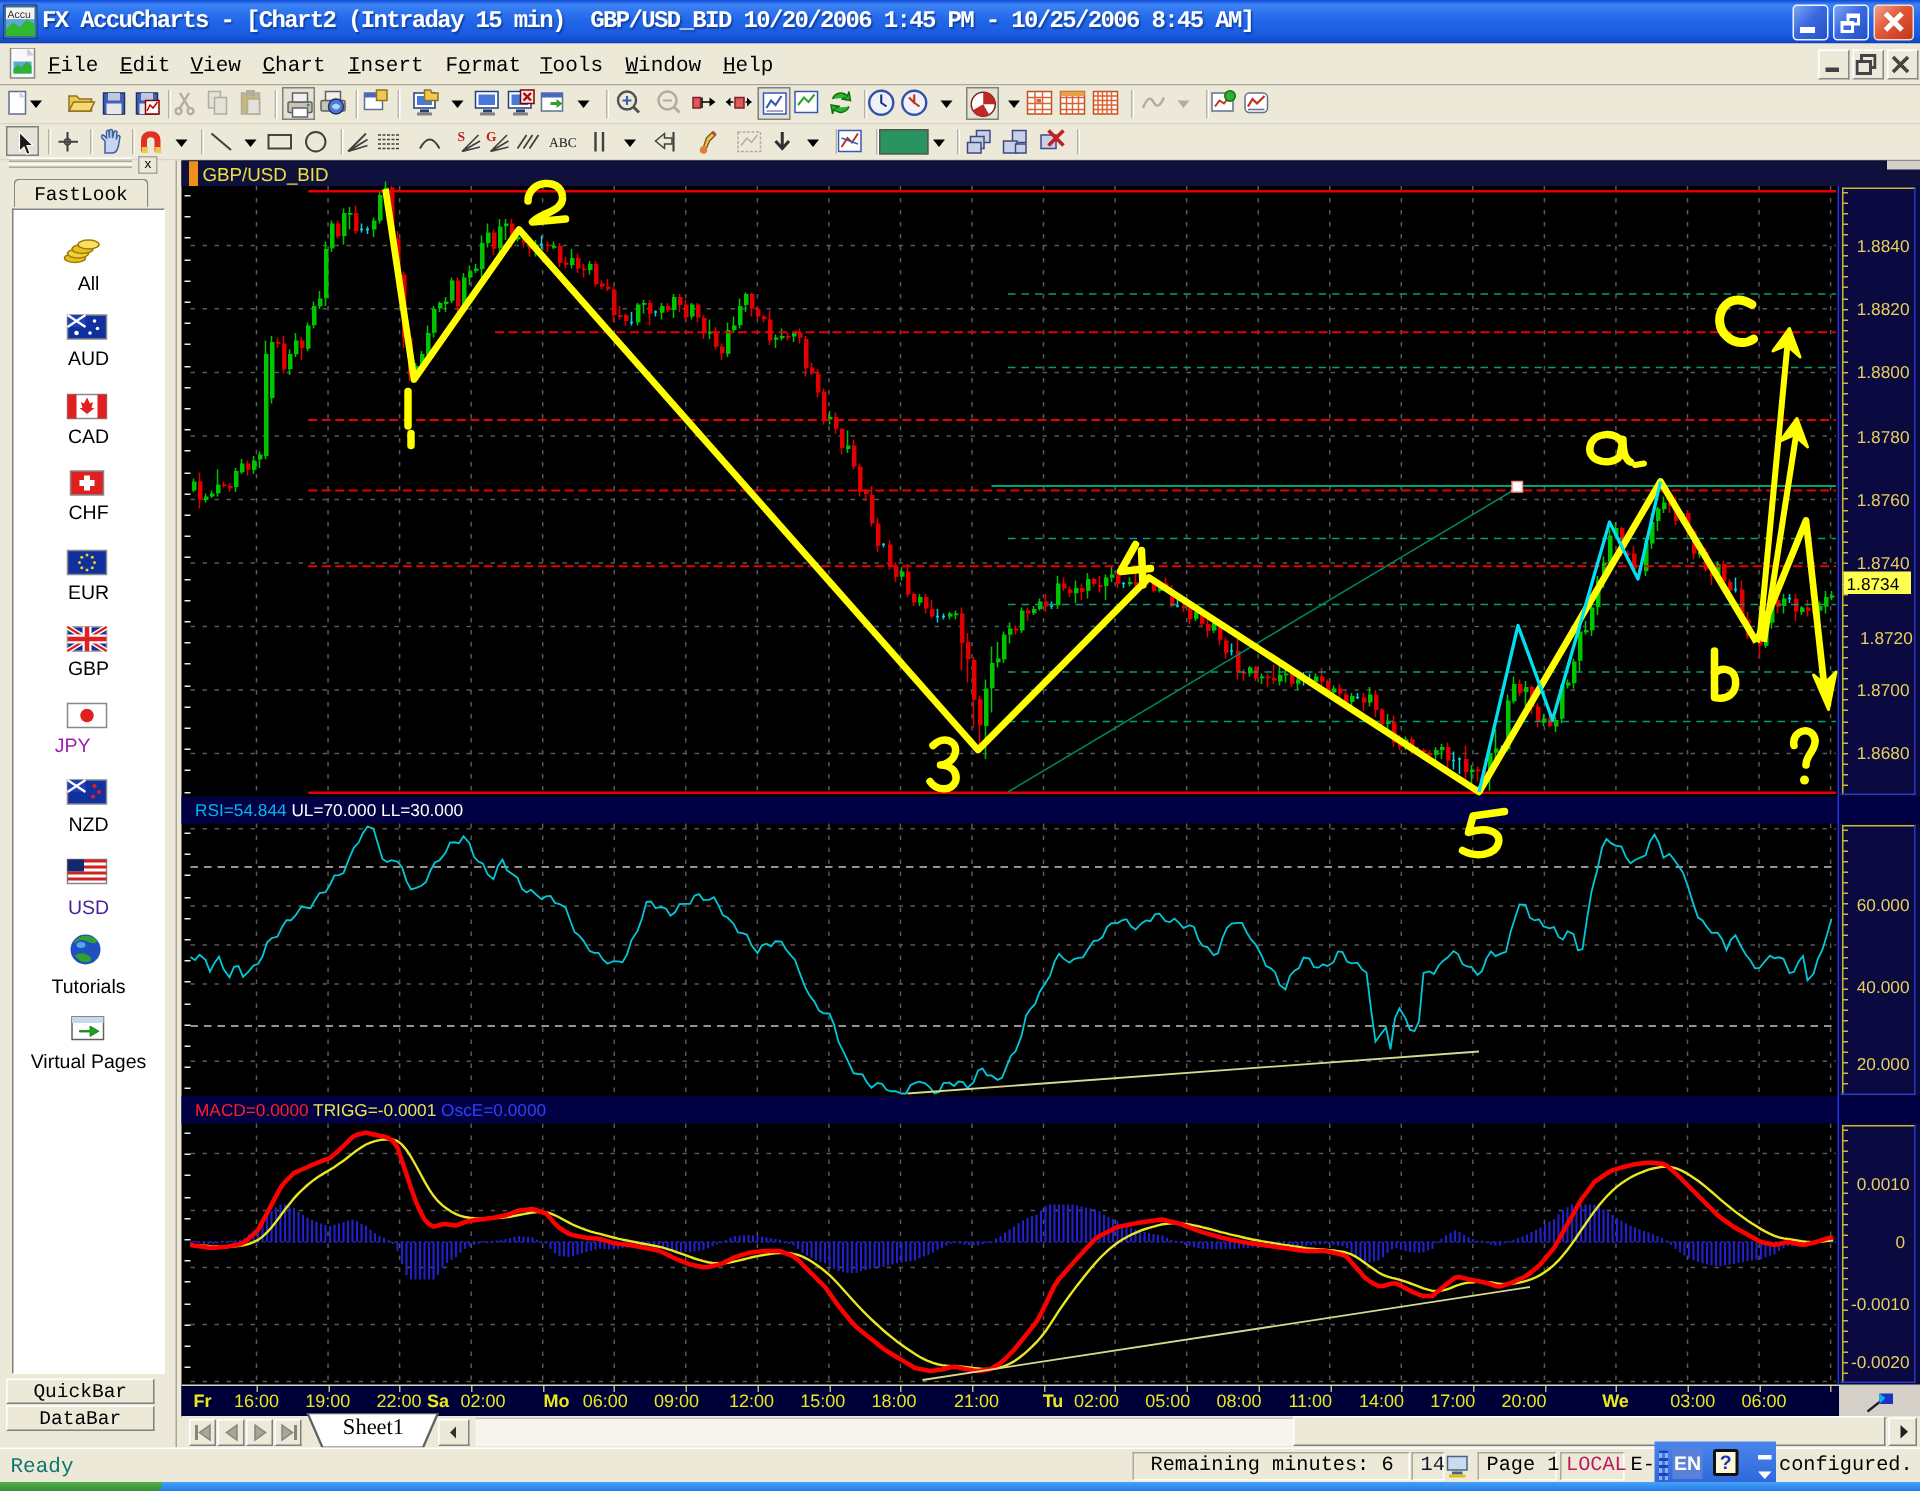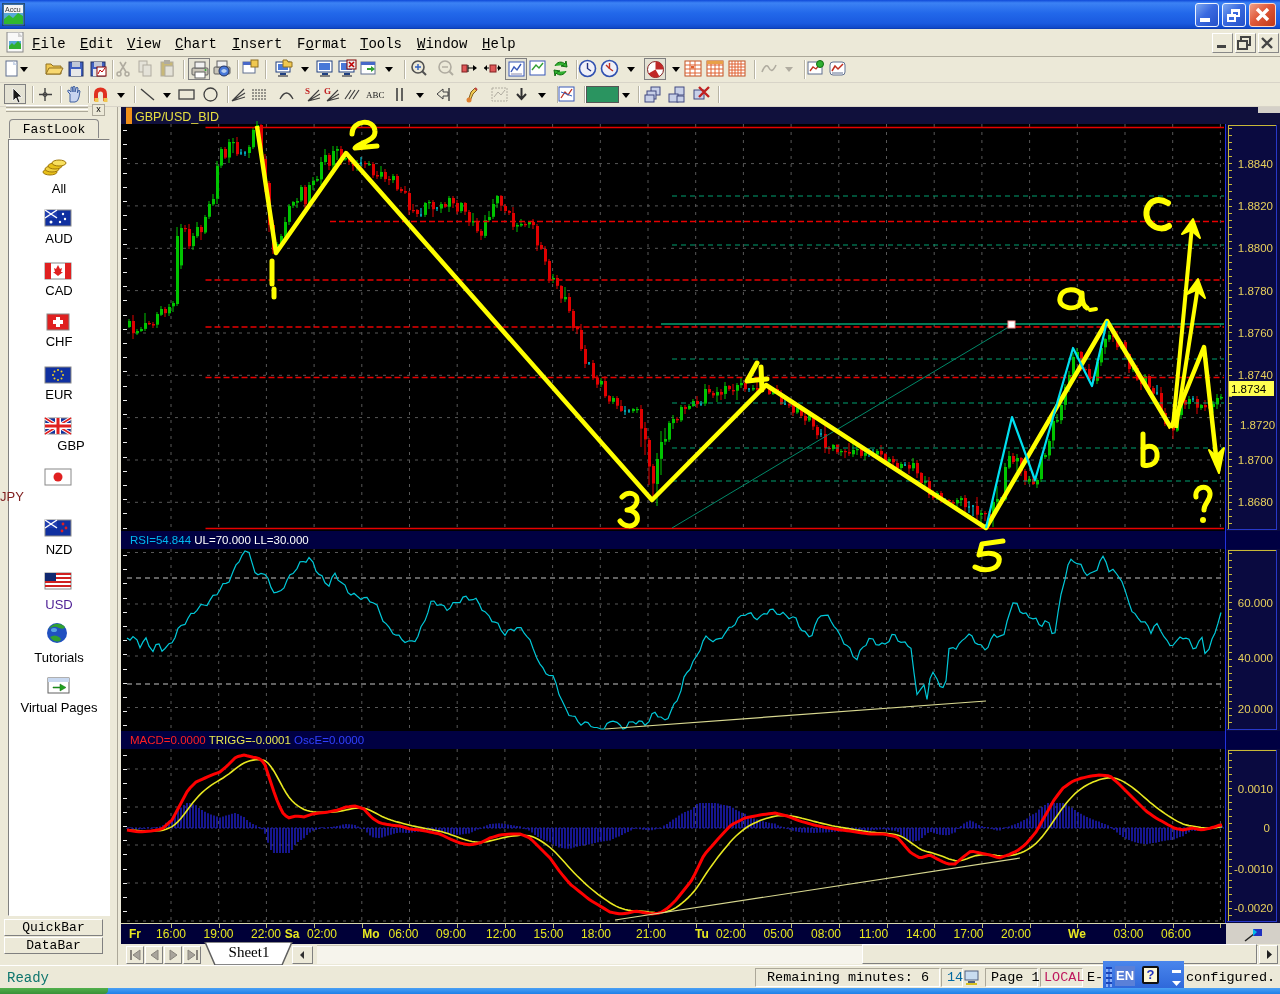--- a/index.html
+++ b/index.html
@@ -8,20 +8,21 @@
 </style></head><body>
 <div class="abs" style="left:0;top:0;width:1280px;height:994px">
 <div class="abs" style="left:0;top:0;width:1280px;height:29px;background:linear-gradient(180deg,#0f49d8 0%,#3c82f4 10%,#2268ea 45%,#1a5ae0 80%,#1048c8 96%,#0a38a8 100%)">
 <svg class="abs" style="left:2px;top:3px" width="23" height="23">
         <rect x="0" y="0" width="23" height="23" rx="2" fill="#3a6ea5" stroke="#183858"></rect>
         <rect x="2" y="2" width="19" height="8" fill="#f4f4f4"></rect>
         <text x="3" y="9" font-size="7" fill="#333" font-family="Liberation Sans,sans-serif">Accu</text>
         <rect x="2" y="10" width="19" height="11" fill="#58a8d8"></rect>
         <path d="M2,21 L2,16 L7,12 L11,15 L16,10 L21,13 L21,21 Z" fill="#30b830"></path>
       </svg>
+<div class="abs mono" style="left:28px;top:5px;font-size:16px;letter-spacing:-1.1px;font-weight:bold;color:#fff;white-space:pre;text-shadow:1px 1px 1px #1040a0">FX AccuCharts - [Chart2 (Intraday 15 min)  GBP/USD_BID 10/20/2006 1:45 PM - 10/25/2006 8:45 AM]</div>
 <div class="abs" style="left:1195px;top:3px;width:24px;height:24px;border-radius:3px;border:1px solid #eef4ff;background:linear-gradient(135deg,#7da8f0,#3a6ae0 45%,#2350c8)">
         <div class="abs" style="left:4px;bottom:4px;width:10px;height:4px;background:#fff"></div>
       </div>
 <div class="abs" style="left:1222px;top:3px;width:24px;height:24px;border-radius:3px;border:1px solid #eef4ff;background:linear-gradient(135deg,#7da8f0,#3a6ae0 45%,#2350c8)">
         <div class="abs" style="left:8px;top:5px;width:9px;height:8px;border:2px solid #fff;border-top-width:3px"></div>
         <div class="abs" style="left:4px;top:10px;width:9px;height:8px;border:2px solid #fff;border-top-width:3px;background:#3a6ae0"></div>
       </div>
 <div class="abs" style="left:1249px;top:3px;width:27px;height:24px;border-radius:3px;border:1px solid #ffd8c8;background:linear-gradient(135deg,#f0a088,#e05838 45%,#c03818)">
 <svg width="25" height="22" style="position:absolute;left:0;top:0">
           <path d="M7,5 L18,16 M18,5 L7,16" stroke="#fff" stroke-width="3.4"></path>
@@ -432,22 +433,22 @@
       <svg class="abs" style="left:47px;top:570px" width="24" height="18">
         <rect x="1" y="1" width="21" height="15" fill="#fff" stroke="#606060"></rect>
         <rect x="1" y="1" width="21" height="4" fill="#c8d8f0"></rect>
         <path d="M6,10 L13,10 L13,7 L19,10.5 L13,14 L13,11 L6,11 Z" fill="#20a020" stroke="#107010" stroke-width="0.5"></path>
       </svg>
       <div class="abs" style="left:0;top:74px;width:118px;text-align:center;font-size:13px;color:#000">All</div>
       <div class="abs" style="left:0;top:124px;width:118px;text-align:center;font-size:13px;color:#000">AUD</div>
       <div class="abs" style="left:0;top:176px;width:118px;text-align:center;font-size:13px;color:#000">CAD</div>
       <div class="abs" style="left:0;top:227px;width:118px;text-align:center;font-size:13px;color:#000">CHF</div>
       <div class="abs" style="left:0;top:280px;width:118px;text-align:center;font-size:13px;color:#000">EUR</div>
-      <div class="abs" style="left:12px;top:331px;width:118px;text-align:center;font-size:13px;color:#000">GBP</div>
-      <div class="abs" style="left:0;top:382px;width:97px;text-align:left;font-size:13px;color:#7f1d1d">JPY</div>
+      <div class="abs" style="left:0;top:331px;width:118px;text-align:center;font-size:13px;color:#000">GBP</div>
+      <div class="abs" style="left:0;top:382px;width:97px;text-align:center;font-size:13px;color:#a21caf">JPY</div>
       <div class="abs" style="left:0;top:435px;width:118px;text-align:center;font-size:13px;color:#000">NZD</div>
       <div class="abs" style="left:0;top:490px;width:118px;text-align:center;font-size:13px;color:#4c1d95">USD</div>
       <div class="abs" style="left:0;top:543px;width:118px;text-align:center;font-size:13px;color:#000">Tutorials</div>
       <div class="abs" style="left:0;top:593px;width:118px;text-align:center;font-size:13px;color:#000">Virtual Pages</div>
       <div class="abs mono" style="left:4px;top:812px;width:99px;height:17px;background:#ece9d8;border:1px solid #fff;border-right-color:#808080;border-bottom-color:#808080;text-align:center;font-size:13px;color:#000">QuickBar</div>
       <div class="abs mono" style="left:4px;top:830px;width:99px;height:17px;background:#ece9d8;border:1px solid #fff;border-right-color:#808080;border-bottom-color:#808080;text-align:center;font-size:13px;color:#000">DataBar</div>
     </div>
     <svg width="1280" height="994" viewBox="0 0 1280 994" style="position:absolute;left:0;top:0">
       <rect x="121" y="107" width="1159" height="838" fill="#000000"></rect>
       <rect x="121" y="107" width="1159" height="17" fill="#10103c"></rect>
@@ -1780,21 +1781,21 @@
       <div class="abs" style="left:741px;top:0px;width:395px;height:20px;background:#ece9d8;border:1px solid #fff;border-right-color:#808080;border-bottom-color:#808080"></div>
       <div class="abs" style="left:1138px;top:1px;width:19px;height:19px;background:#ece9d8;border:1px solid #fff;border-right-color:#808080;border-bottom-color:#808080"><svg width="17" height="17">
           <path d="M7,4 L12,8.5 L7,13" fill="#202020"></path>
         </svg></div>
     </div>
     <div class="abs" style="left:0;top:965px;width:1280px;height:23px;background:#ece9d8;border-top:1px solid #fff">
       <div class="abs mono" style="left:7px;top:4px;font-size:14px;color:#0f766e">Ready</div>
       <div class="abs" style="left:755px;top:2px;width:185px;height:19px;border:1px solid #aca899;border-bottom-color:#fff;border-right-color:#fff"></div>
       <div class="abs mono" style="left:767px;top:4px;font-size:13.5px;color:#000">Remaining minutes: 6</div>
       <div class="abs" style="left:941px;top:2px;width:22px;height:19px;border:1px solid #aca899;border-bottom-color:#fff;border-right-color:#fff"></div>
-      <div class="abs mono" style="left:947px;top:4px;font-size:13.5px;color:#0369a1">14</div>
+      <div class="abs mono" style="left:947px;top:4px;font-size:13.5px;color:#0f172a">14</div>
       <svg class="abs" style="left:963px;top:3px" width="18" height="17">
         <rect x="2" y="2" width="13" height="9" fill="#c8dcf0" stroke="#506080"></rect>
         <rect x="5" y="12" width="7" height="2" fill="#506080"></rect>
         <rect x="3" y="14" width="11" height="2" fill="#d8c020"></rect>
       </svg>
       <div class="abs" style="left:985px;top:2px;width:53px;height:19px;border:1px solid #aca899;border-bottom-color:#fff;border-right-color:#fff"></div>
       <div class="abs mono" style="left:991px;top:4px;font-size:13.5px;color:#000">Page 1</div>
       <div class="abs" style="left:1040px;top:2px;width:43px;height:19px;border:1px solid #aca899;border-bottom-color:#fff;border-right-color:#fff"></div>
       <div class="abs mono" style="left:1044px;top:4px;font-size:13.5px;color:#be185d">LOCAL</div>
       <div class="abs mono" style="left:1087px;top:4px;font-size:13.5px;color:#000">E-</div>

